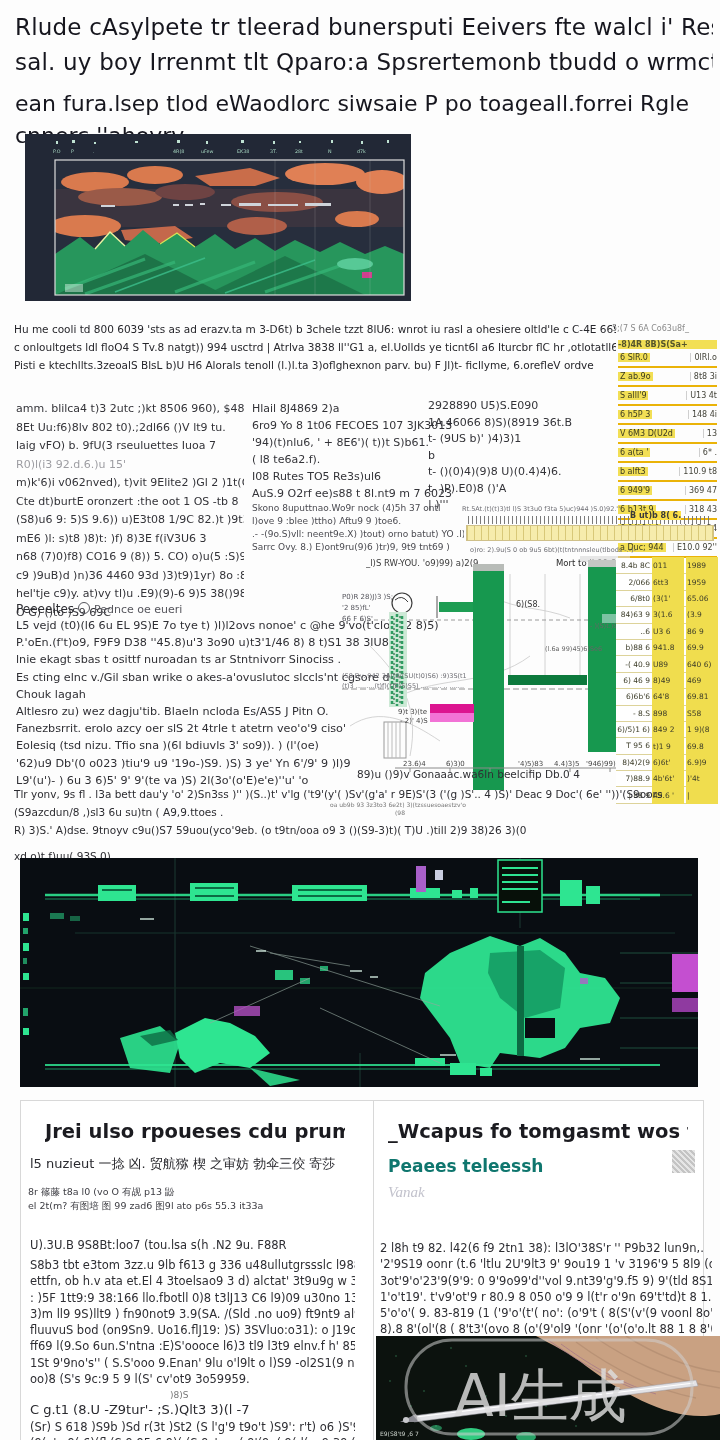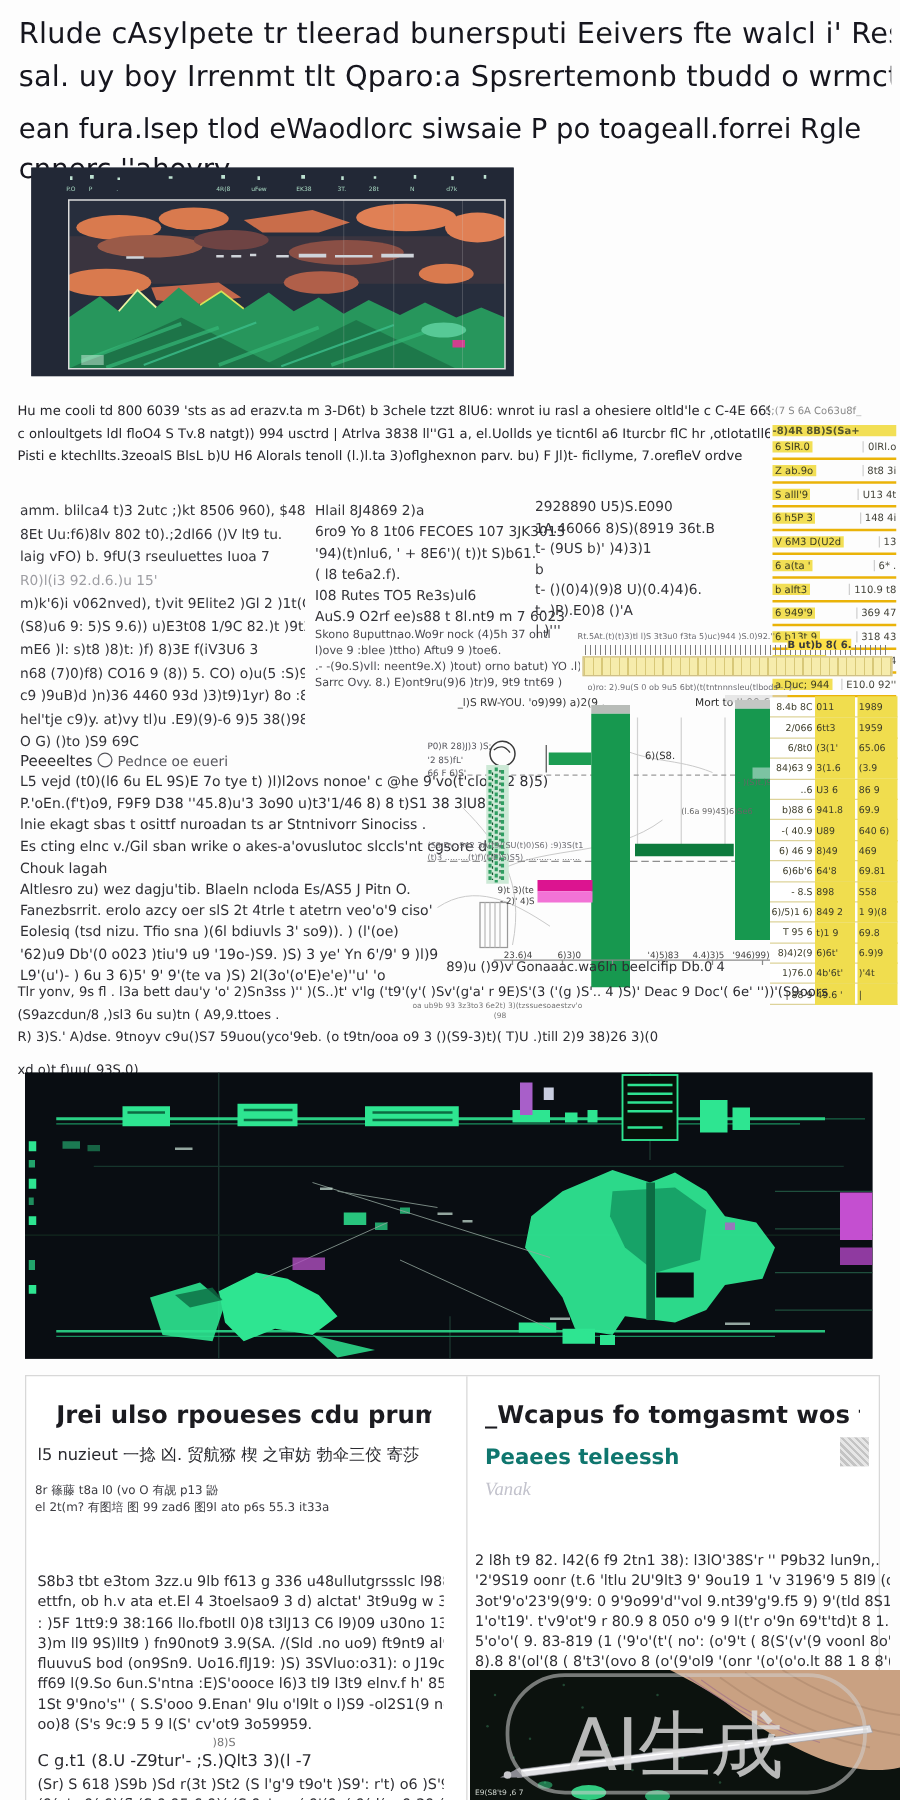--- a/index.html
+++ b/index.html
@@ -131,21 +131,21 @@
             <line x1="345" y1="26" x2="345" y2="161"></line>
         </g>
       </g>
       <rect x="30" y="26" width="349" height="135" fill="none" stroke="#dcdcdc" stroke-width="1.2"></rect>
     </svg>
   </div>
 
   <div class="abs small" style="left:14px;top:320px;width:602px;">
       <div class="ln">Hu me cooli td 800 6039 'sts as ad erazv.ta m 3-D6t) b 3chele tzzt 8lU6:  wnrot iu rasl a ohesiere oltld'le c  C-4E 669EM mol G3OJs</div>
       <div class="ln">c onloultgets ldl floO4 S Tv.8 natgt)) 994 usctrd | Atrlva 3838 ll''G1 a, el.Uollds ye ticnt6l a6  Iturcbr flC hr ,otlotatll6' w S.</div>
-      <div class="ln">Pisti e ktechllts.3zeoalS BlsL b)U H6 Alorals tenoll (l.)l.ta 3)oflghexnon parv. bu) F Jl)t- ficllyme,  7.orefleV ordve</div>
+      <div class="ln">Pisti e ktechllts.3zeoalS BlsL b)U H6 Alorals tenoll (l.)l.ta 3)oflghexnon parv. bu) F Jl)t- ficllyme,  6.orefleV ordve</div>
     </div>
   <div class="abs ln" style="left:612px;top:324px;width:104px;font-size:8px;color:#8a8a8a;">5;(7 S 6A Co63u8f_</div>
 
   <div class="abs" style="left:618px;top:340px;width:99px;">
     <div class="ln" style="font-size:8px;font-weight:bold;color:#55552a;background:#f2df55;">-8)4R 8B)S(Sa+</div>
     <div>
         <div class="trow">
         <span class="hl">6 SlR.0</span>
         <span class="rv">0lRl.o</span>
       </div>
@@ -191,20 +191,21 @@
       </div>
       </div>
   </div>
 
   <div class="abs colln col1" style="left:16px;top:400px;width:228px;">
       <div class="ln">amm. blilca4 t)3 2utc ;)kt 8506 960),  $4889)</div>
       <div class="ln">8Et Uu:f6)8lv 802 t0).;2dl66 ()V lt9 tu.</div>
       <div class="ln">laig vFO) b. 9fU(3 rseuluettes   Iuoa 7</div>
       <div class="ln">R0)l(i3 92.d.6.)u                    15'</div>
       <div class="ln">m)k'6)i v062nved), t)vit 9Elite2  )Gl 2 )1t(C/</div>
+      <div class="ln">Cte dt)burtE oronzert :the oot 1 OS  -tb 8</div>
       <div class="ln">(S8)u6 9: 5)S 9.6)) u)E3t08 1/9C 82.)t )9t3</div>
       <div class="ln">mE6 )l: s)t8 )8)t:  )f)  8)3E  f(iV3U6 3</div>
       <div class="ln">n68 (7)0)f8) CO16 9 (8)) 5. CO) o)u(5 :S)9</div>
       <div class="ln">c9 )9uB)d )n)36 4460 93d )3)t9)1yr) 8o :8)</div>
       <div class="ln">hel'tje c9)y. at)vy tl)u .E9)(9)-6 9)5 38()98 .</div>
       <div class="ln">O G) ()to )S9 69C</div>
     </div>
   <div class="abs col2" style="left:252px;top:400px;width:212px;">
       <div class="ln">Hlail 8J4869 2)a</div>
       <div class="ln">   6ro9 Yo 8 1t06 FECOES 107 3JK3013</div>
@@ -369,21 +370,21 @@
       <span class="a">T 95 6</span>
       <span class="hl2">t)1 9</span>
       <span class="hl2">69.8</span>
     </div>
       <div class="trow2">
       <span class="a">8)4)2(9</span>
       <span class="hl2">6)6t'</span>
       <span class="hl2">6.9)9</span>
     </div>
       <div class="trow2">
-      <span class="a">1)76.0</span>
+      <span class="a">7)88.9</span>
       <span class="hl2">4b'6t'</span>
       <span class="hl2">)'4t</span>
     </div>
       <div class="trow2">
       <span class="a">| 88 9</span>
       <span class="hl2">49.6 '</span>
       <span class="hl2">|</span>
     </div>
     </div>
 
@@ -485,20 +486,21 @@
   </div>
 
   <div class="abs cardbox" style="left:20px;top:1100px;width:682px;height:340px;background:#fff;z-index:6;">
     <div class="abs" style="left:352px;top:0;bottom:0;width:1px;background:#d8d8d8;"></div>
   </div>
 
   <div class="abs ln ctitle" style="left:45px;top:1120px;width:300px;z-index:7;">Jrei ulso rpoueses cdu prumng</div>
   <div class="abs ln" style="left:30px;top:1155px;width:330px;font-size:13px;color:#2a2a2f;z-index:7;">l5 nuzieut  一捻 凶. 贸航猕 楔 之审妨 勃伞三佼 寄莎</div>
   <div class="abs ln" style="left:28px;top:1186px;width:330px;font-size:9.5px;color:#3c3c42;z-index:7;">8r 篠藤 t8a l0 (vo  O 有觇 p13 鼢</div>
   <div class="abs ln" style="left:28px;top:1200px;width:335px;font-size:9.5px;color:#3c3c42;z-index:7;">el 2t(m? 有图培 图  99 zad6 图9l ato p6s 55.3 it33a</div>
+  <div class="abs ln" style="left:30px;top:1238px;width:325px;font-size:11.5px;color:#2e2e33;z-index:7;">U).3U.B 9S8Bt:loo7 (tou.lsa s(h .N2 9u. F88R</div>
   <div class="abs cpara" style="left:30px;top:1257px;width:325px;z-index:7;">
       <div class="ln">S8b3 tbt e3tom 3zz.u 9lb f613 g 336 u48ullutgrssslc  l988)  i3t6 nl uno</div>
       <div class="ln">ettfn, ob h.v  ata et.El 4 3toelsao9 3 d) alctat' 3t9u9g w 3n95  f.o t90ttn9e</div>
       <div class="ln">: )5F 1tt9:9  38:166 llo.fbotll 0)8 t3lJ13 C6 l9)09 u30no 13tlun 63t 1 6 tr.</div>
       <div class="ln">3)m ll9 9S)llt9  ) fn90not9 3.9(SA.  /(Sld .no uo9) ft9nt9 al9 9.8199lu .</div>
       <div class="ln">fluuvuS bod (on9Sn9.  Uo16.flJ19: )S)  3SVluo:o31): o J19cnt3S)S).</div>
       <div class="ln">ff69 l(9.So 6un.S'ntna  :E)S'oooce l6)3 tl9 l3t9 elnv.f h' 85  '9ntS19</div>
       <div class="ln">1St 9'9no's''  ( S.S'ooo 9.Enan' 9lu o'l9lt o l)S9 -ol2S1(9 no'a-</div>
       <div class="ln">oo)8 (S's 9c:9  5  9  l(S' cv'ot9 3o59959.</div>
     </div>

